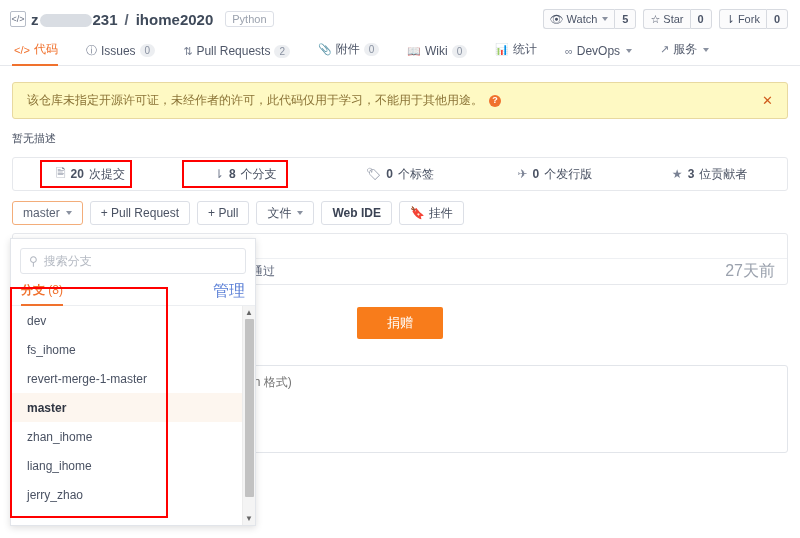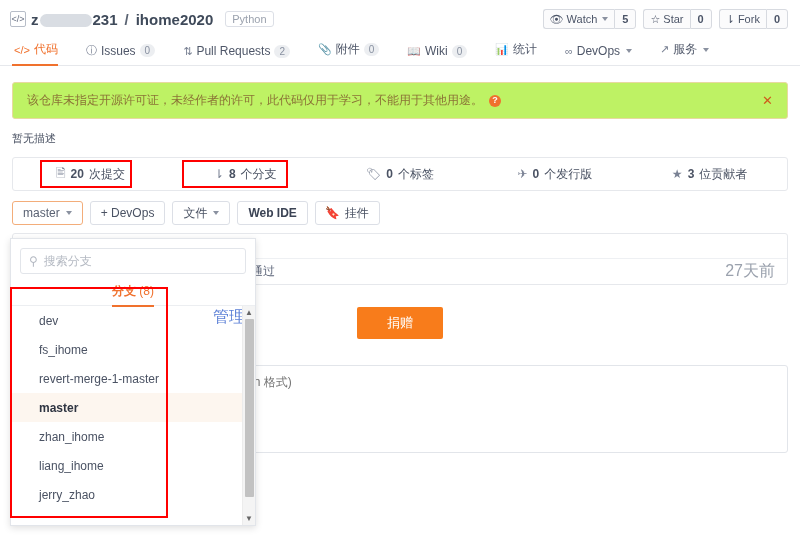--- a/index.html
+++ b/index.html
@@ -73,21 +73,21 @@
   .nav-count {
     background:#eceef1; color:#8890a0; border-radius:8px;
     font-size:10px; padding:0 5px; line-height:13px; height:13px;
   }
   .nav-ico { font-size: 11px; color:#7a8294; }
   .nav-item.active .nav-ico { color:#f0712d; }
 
   
   .license-bar {
     margin: 16px 12px 0 12px;
-    background: #bef264; border: 1px solid #e8d9a0; border-radius: 3px;
+    background: #fef9c3; border: 1px solid #e8d9a0; border-radius: 3px;
     height: 37px; display: flex; align-items: center; padding: 0 14px;
     color: #8a7336; font-size: 12px;
   }
   .license-help {
     display:inline-flex; align-items:center; justify-content:center;
     width: 12px; height: 12px; border-radius: 50%;
     background: #f0712d; color:#fff; font-size:9px; font-weight:bold;
     margin-left: 6px; line-height:1;
   }
   .license-close { margin-left: auto; color:#cf5a1b; font-weight:bold; font-size:13px; }
@@ -161,32 +161,32 @@
     z-index: 20; display:flex; flex-direction:column;
   }
   .bp-search-wrap { padding: 9px 9px 6px 9px; }
   .bp-search {
     width: 100%; height: 26px; border:1px solid #e2e5ea; border-radius:3px;
     display:flex; align-items:center; gap:6px; padding: 0 8px;
     color:#b5bac3; font-size:12px;
   }
   .bp-tabs {
     display:flex; align-items:center; padding: 3px 10px 0 10px;
-    border-bottom: 1px solid #eceef1; height: 26px; flex-direction: column;
+    border-bottom: 1px solid #eceef1; height: 26px;
   }
   .bp-tab {
     font-size:12px; color:#f0712d; font-weight:bold;
     padding-bottom: 5px; border-bottom: 2px solid #f0712d;
   }
   .bp-tab .cnt { font-weight: normal; }
   .bp-manage { margin-left:auto; font-size:16px; color:#5a7fd6; padding-bottom:5px; }
   .bp-list { flex:1; overflow:hidden; position:relative; }
   .bp-item {
     height: 29px; display:flex; align-items:center;
-    padding: 0 28px; font-size:12px; color:#4a5263;
+    padding: 0 16px; font-size:12px; color:#4a5263;
   }
   .bp-item.current { background:#fdf6ef; font-weight:bold; color:#2f3542; }
   .bp-scroll {
     position:absolute; right:0; top:0; bottom:0; width: 13px;
     background:#f4f4f4; border-left:1px solid #ececec;
     display:flex; flex-direction:column; align-items:center;
   }
   .bp-arrow { font-size:8px; color:#666; height:13px; line-height:13px; }
   .bp-thumb { width:9px; background:#c2c2c2; border-radius:1px; }
 </style>
@@ -305,21 +305,22 @@
     <b>3</b>
     <span>位贡献者</span>
   </div>
 </div>
 
 <div class="toolbar">
   <div class="tb-btn branch">
     <span>master</span>
     <i class="caret"></i>
   </div>
-  <div class="tb-btn">+ DevOps</div>
+  <div class="tb-btn">+ Pull Request</div>
+  <div class="tb-btn">+ Pull</div>
   <div class="tb-btn">
     <span>文件</span>
     <i class="caret"></i>
   </div>
   <div class="tb-btn bold">Web IDE</div>
   <div class="tb-btn">
     <span class="pin-ico">🔖</span>
     <span>挂件</span>
   </div>
 </div>

